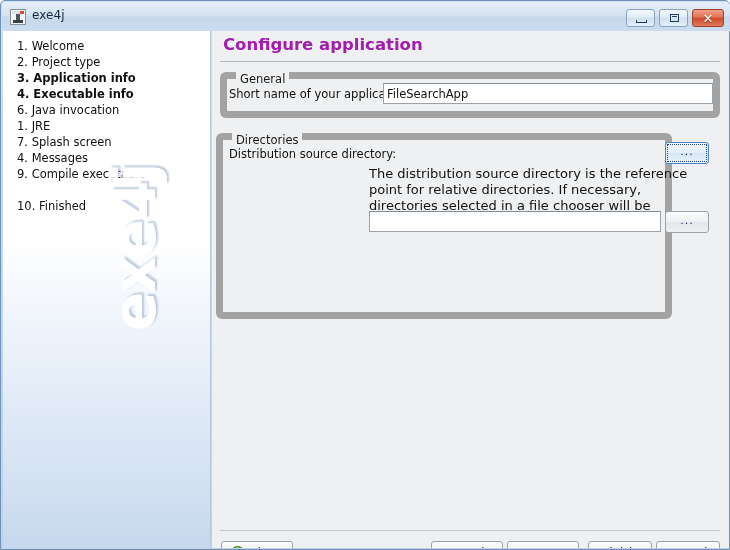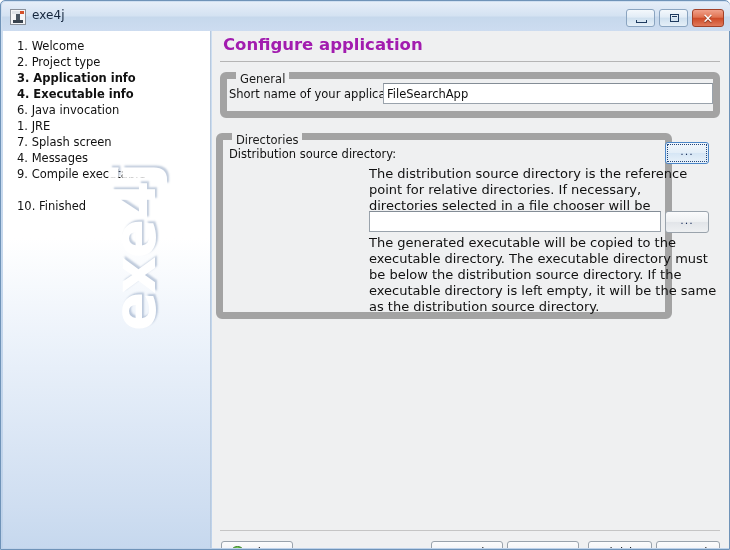--- a/index.html
+++ b/index.html
@@ -343,21 +343,20 @@
     <div class="browsebtn focused" style="left:453px; top:111px; width:44px; height:22px;">
       <div class="focusring"></div>
       <div class="dots">...</div>
     </div>
     <div class="helptext" style="left:157px; top:135px; width:345px;">The distribution source directory is the reference point for relative directories. If necessary, directories selected in a file chooser will be converted to relative directories.</div>
 
     <input class="textfield" style="left: 157px; top: 180px; width: 292px; height: 21px;" value="">
     <div class="browsebtn" style="left:453px; top:180px; width:44px; height:22px;">
       <div class="dots">...</div>
     </div>
-    <div class="helptext" style="left:157px; top:204px; width:348px;">The generated executable will be copied to the executable directory. The executable directory must be below the distribution source directory. If the executable directory is left empty, it will be the same as the distribution source directory.</div>
 
     <div id="bottom-rule"></div>
 
     <div class="btn" id="btn-help" style="left:9px; top:510px; width:72px;">
       <div id="help-icon"></div>
       <div class="btn-label">Help</div>
     </div>
 
     <div class="btn" style="left:219px; top:510px; width:72px;">
 

